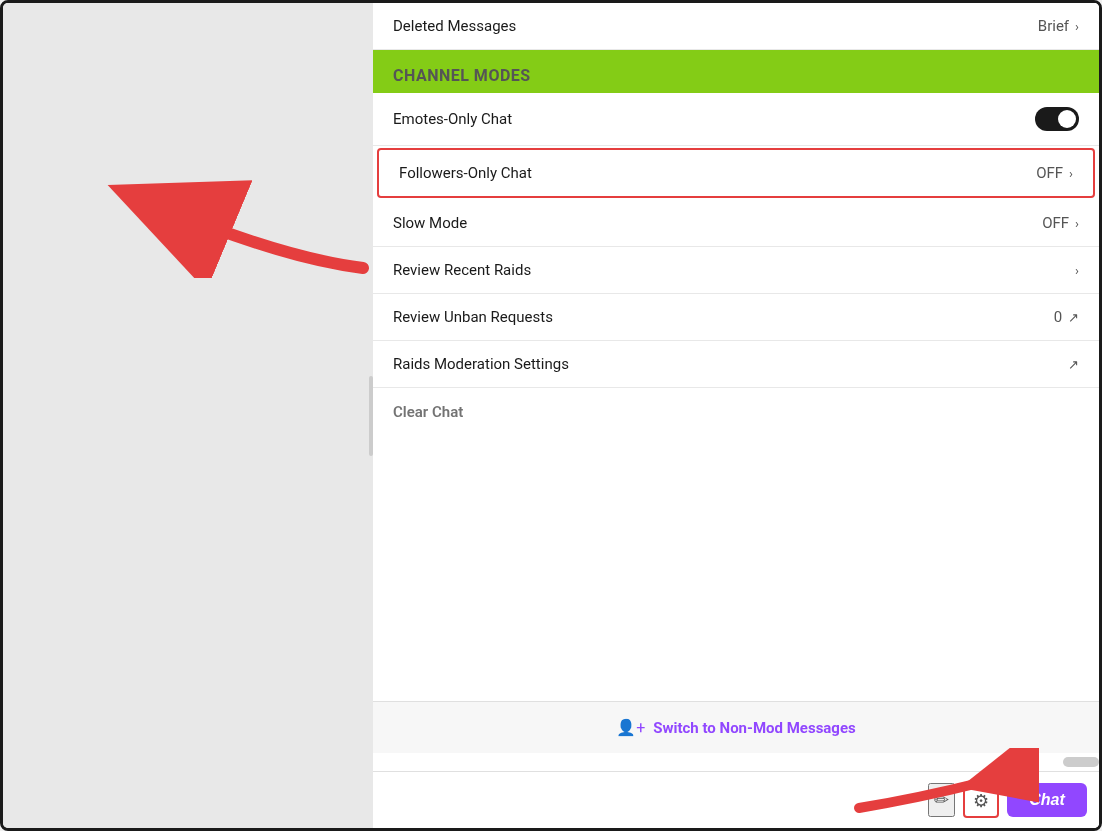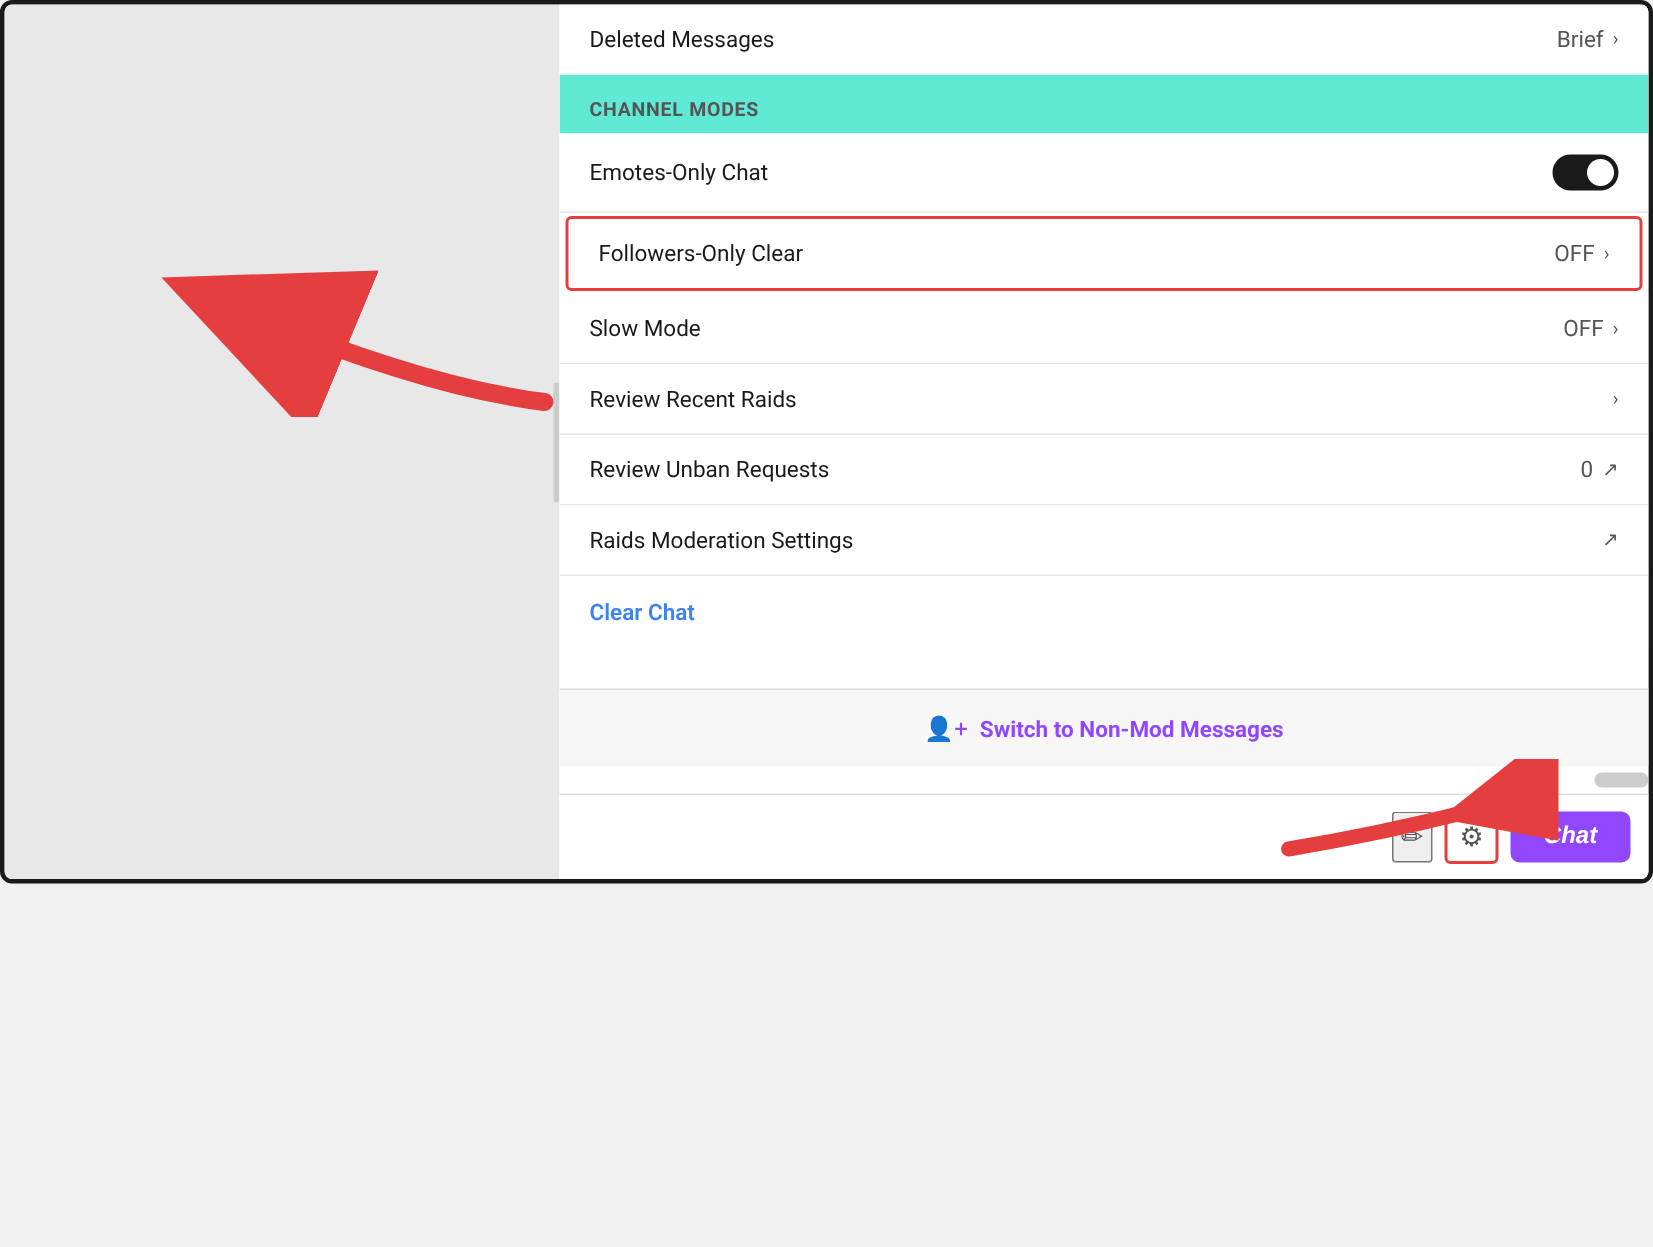--- a/index.html
+++ b/index.html
@@ -7,21 +7,21 @@
       width: 1102px;
       height: 831px;
       background: #f0f0f0;
       font-family: -apple-system, BlinkMacSystemFont, 'Segoe UI', Roboto, sans-serif;
       overflow: hidden;
       position: relative;
     }
 
     .main-container {
       width: 1102px;
-      height: 589px;
+      height: 831px;
       display: flex;
       position: relative;
       border: 3px solid #1a1a1a;
       border-radius: 8px;
       overflow: hidden;
     }
 
     
     .left-panel {
       width: 370px;
@@ -105,44 +105,44 @@
       top: 3px;
       width: 18px;
       height: 18px;
       background: #fff;
       border-radius: 50%;
     }
 
     
     .section-header {
       padding: 16px 20px 8px 20px;
-      font-size: 13px;
+      font-size: 16px;
       font-weight: 700;
       color: #555;
       letter-spacing: 0.5px;
       text-transform: uppercase;
-      background: #5eead4;
+      background: #84cc16;
     }
 
     
     .menu-item-highlighted {
       border: 2.5px solid #e53e3e;
       border-radius: 4px;
       margin: 2px 4px;
     }
 
     
     .clear-chat-row {
       padding: 14px 20px;
       background: #fff;
     }
 
     .clear-chat-link {
       font-size: 15px;
-      color: #3b82f6;
+      color: #737373;
       font-weight: 600;
       cursor: pointer;
       text-decoration: none;
     }
 
     
     .switch-footer {
       background: #f7f7f7;
       padding: 16px 20px;
       display: flex;
@@ -259,21 +259,21 @@
       <div class="section-header">CHANNEL MODES</div>
 
       <div class="menu-item">
         <span class="menu-item-label">Emotes-Only Chat</span>
         <div class="toggle">
           <div class="toggle-knob"></div>
         </div>
       </div>
 
       <div class="menu-item menu-item-highlighted">
-        <span class="menu-item-label">Followers-Only Clear</span>
+        <span class="menu-item-label">Followers-Only Chat</span>
         <span class="menu-item-right">
           <span>OFF</span>
           <span class="chevron">›</span>
         </span>
       </div>
 
       <div class="menu-item">
         <span class="menu-item-label">Slow Mode</span>
         <span class="menu-item-right">
           <span>OFF</span>

